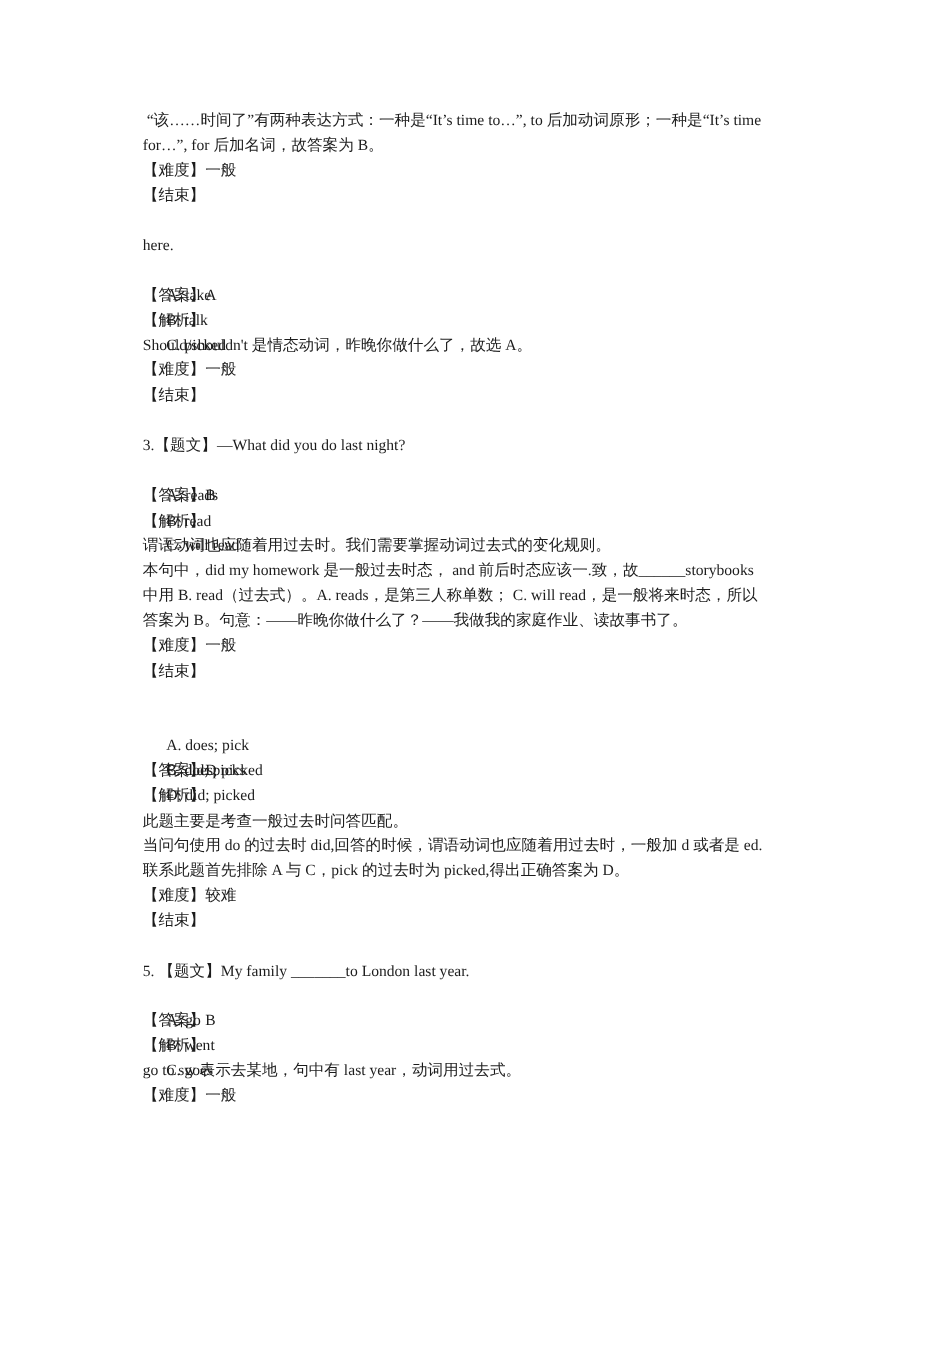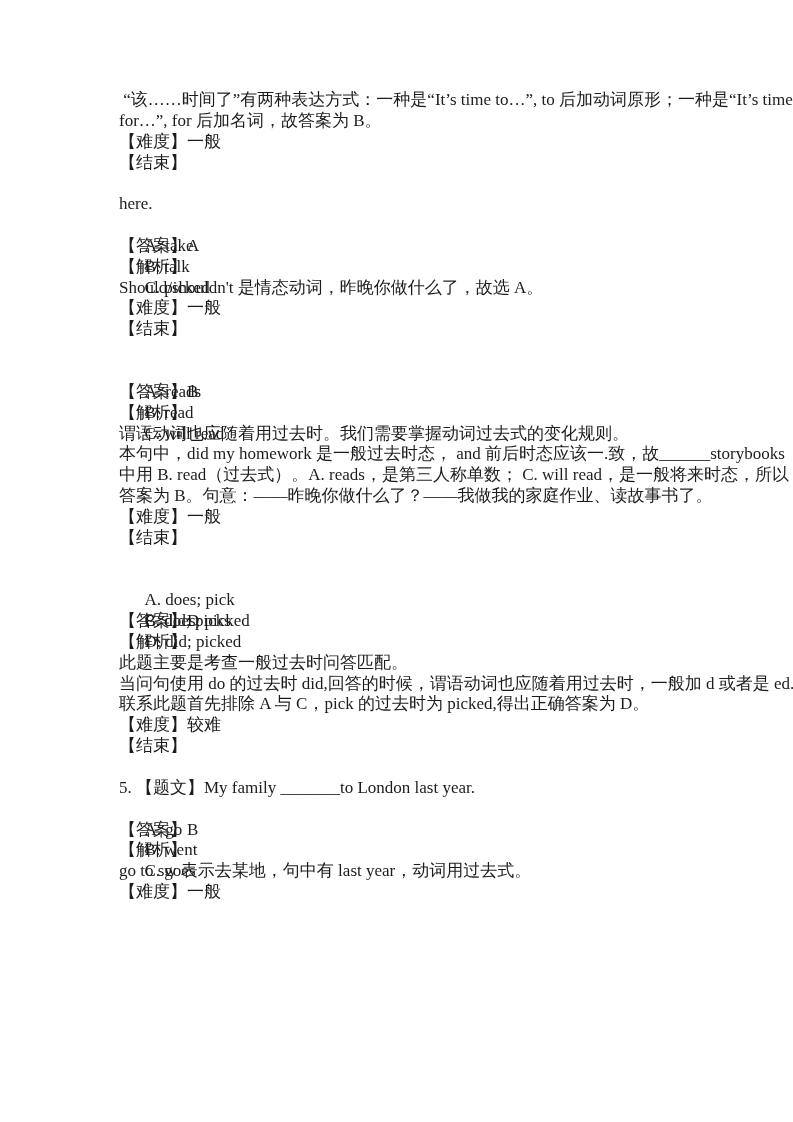--- a/index.html
+++ b/index.html
@@ -7,21 +7,21 @@
     padding: 0;
     background: #ffffff;
   }
   .page {
     position: relative;
     width: 793px;
     height: 1122px;
     background: #ffffff;
     overflow: hidden;
     font-family: "Liberation Serif", "DejaVu Serif", serif;
-    font-size: 17px;
+    font-size: 13px;
     color: #1c1c1c;
   }
   .doc {
     position: absolute;
     left: 119px;
     top: 90px;
     width: 580px;
   }
   .line {
     height: 20.85px;
@@ -58,20 +58,21 @@
       <span class="opt q2b">B. talk</span>
       <span class="opt">C. picked</span>
     </div>
     <div class="line">【答案】A</div>
     <div class="line">【解析】</div>
     <div class="line">Should/shouldn't 是情态动词，昨晚你做什么了，故选 A。</div>
     <div class="line">【难度】一般</div>
     <div class="line">【结束】</div>
     <div class="line"></div>
 
+    <div class="line">3.【题文】—What did you do last night?</div>
     <div class="line">
       <span class="opt q3a">A. reads</span>
       <span class="opt q3b">B. read</span>
       <span class="opt">C. will read</span>
     </div>
     <div class="line">【答案】B</div>
     <div class="line">【解析】</div>
     <div class="line">谓语动词也应随着用过去时。我们需要掌握动词过去式的变化规则。</div>
     <div class="line">本句中，did my homework 是一般过去时态， and 前后时态应该一.致，故______storybooks</div>
     <div class="line">中用 B. read（过去式）。A. reads，是第三人称单数； C. will read，是一般将来时态，所以</div>

